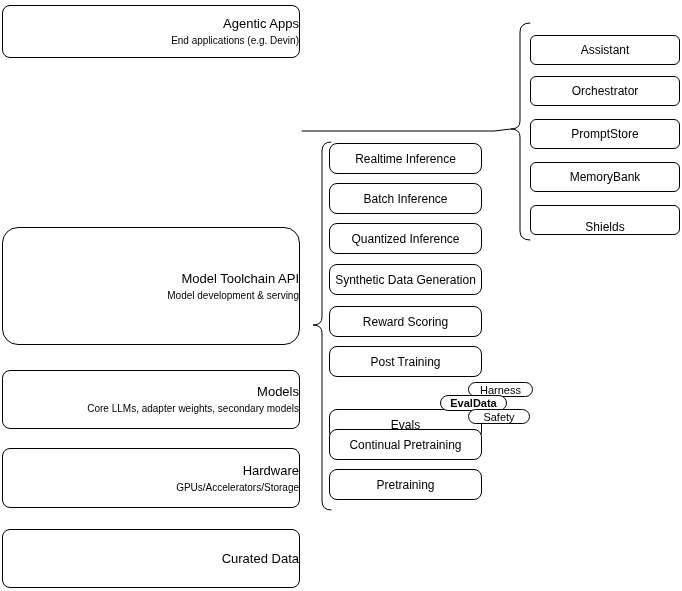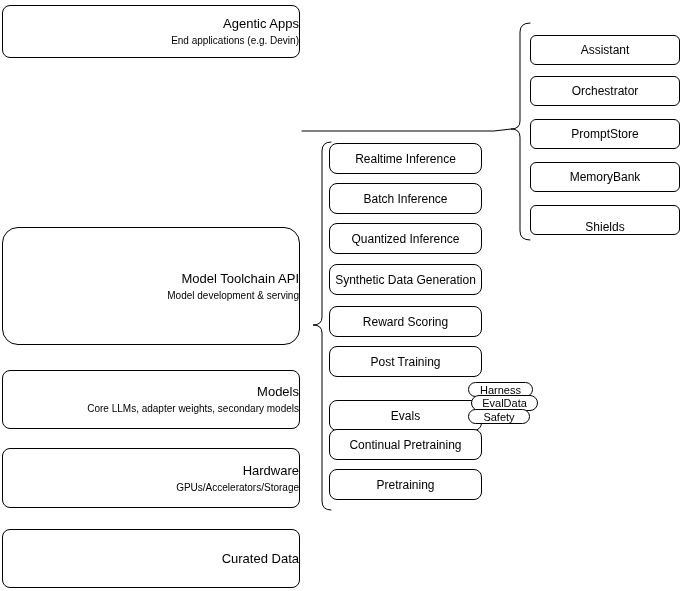--- a/index.html
+++ b/index.html
@@ -103,34 +103,34 @@
   </div>
   <div class="box mid-box" style="top:252px;margin-top:12px;">
     <span>Synthetic Data Generation</span>
   </div>
   <div class="box mid-box" style="top:306px;">
     <span>Reward Scoring</span>
   </div>
   <div class="box mid-box" style="top:346px;">
     <span>Post Training</span>
   </div>
-  <div class="box mid-box" style="top:400px;">
+  <div class="box mid-box" style="top:409px;">
     <span>Evals</span>
   </div>
   <div class="box mid-box" style="top:429px;">
     <span>Continual Pretraining</span>
   </div>
   <div class="box mid-box" style="top:469px;">
     <span>Pretraining</span>
   </div>
 
   <div class="pill" style="left:468px;top:382px;width:65px;height:15px;">
     <span>Harness</span>
   </div>
-  <div class="pill" style="left:471px;top:395px;width:67px;height:16px;">
+  <div class="pill" style="left:440px;top:395px;width:67px;height:16px;font-weight:bold;">
     <span>EvalData</span>
   </div>
   <div class="pill" style="left:468px;top:409px;width:62px;height:15px;">
     <span>Safety</span>
   </div>
 
   <div class="box right-box" style="top:35px;">
     <span>Assistant</span>
   </div>
   <div class="box right-box" style="top:76px;">

